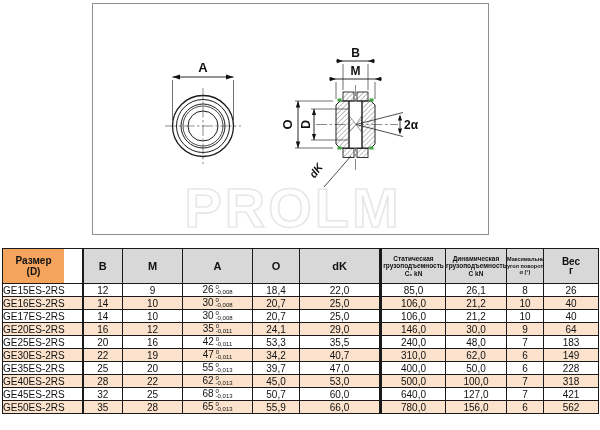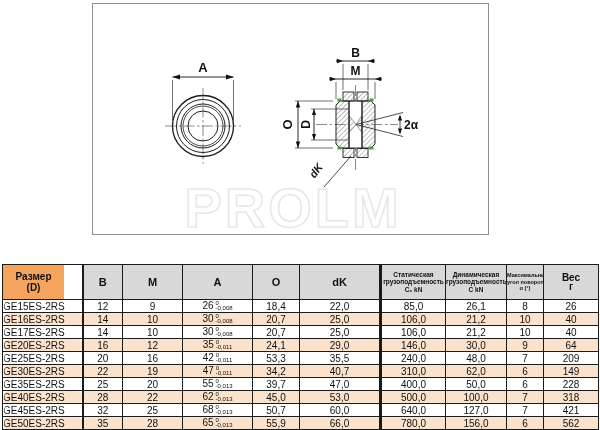--- a/index.html
+++ b/index.html
@@ -8,21 +8,21 @@
     font-family:"Liberation Sans",sans-serif;color:#111;
   }
   .page{position:relative;width:600px;height:430px;background:#fff;}
 
   
   svg.drawing{position:absolute;left:0;top:0;display:block;}
   svg text{font-family:"Liberation Sans",sans-serif;}
 
   
   table.spec{
-    position:absolute;left:2px;top:264px;width:596px;
+    position:absolute;left:2px;top:248px;width:596px;
     border-collapse:collapse;table-layout:fixed;
     background:#fff;
   }
   table.spec th, table.spec td{
     border:1px solid #1a1a1a;
     padding:0;box-sizing:border-box;overflow:hidden;white-space:nowrap;
   }
   .br2{border-right-width:2px !important;}
   .br3{border-right-width:3px !important;}
 
@@ -34,21 +34,21 @@
     display:flex;flex-direction:column;align-items:center;justify-content:center;
     font-size:10px;font-weight:bold;line-height:11px;
   }
   .th-letter{font-size:11px;}
   .th-small{font-size:6.5px;line-height:7.5px;}
   .th-tiny{font-size:5.5px;line-height:6.5px;}
   .th-weight{font-size:10px;line-height:9px;}
 
   tbody td{height:13px;font-size:10px;line-height:11px;vertical-align:middle;}
   tbody tr:nth-child(even){background:#fae2cc;}
-  .c-size{text-align:left;padding-left:2px;border-radius:6px;}
+  .c-size{text-align:left;padding-left:2px;}
   .c-num{text-align:center;}
   .tol{
     display:inline-flex;flex-direction:column;
     font-size:6px;line-height:5.5px;text-align:left;
     margin-left:2px;vertical-align:middle;transform:translateY(-0.5px);
   }
 </style>
 </head>
 <body>
 
@@ -278,21 +278,21 @@
           <td class="c-num">16</td>
           <td class="c-num"><span>42</span><span class="tol">
               <span>0</span>
               <span>-0,011</span>
             </span></td>
           <td class="c-num">53,3</td>
           <td class="c-num br3">35,5</td>
           <td class="c-num">240,0</td>
           <td class="c-num">48,0</td>
           <td class="c-num">7</td>
-          <td class="c-num">209</td>
+          <td class="c-num">183</td>
         </tr>
         <tr>
           <td class="c-size br2">GE30ES-2RS</td>
           <td class="c-num">22</td>
           <td class="c-num">19</td>
           <td class="c-num"><span>47</span><span class="tol">
               <span>0</span>
               <span>-0,011</span>
             </span></td>
           <td class="c-num">34,2</td>

